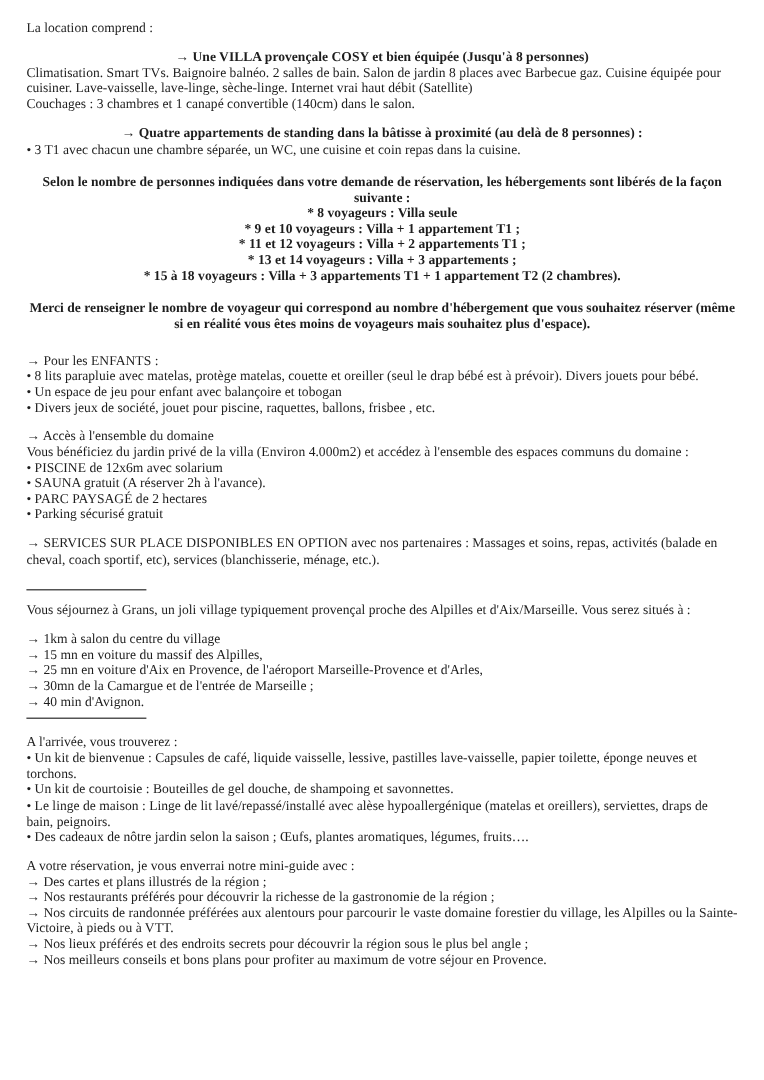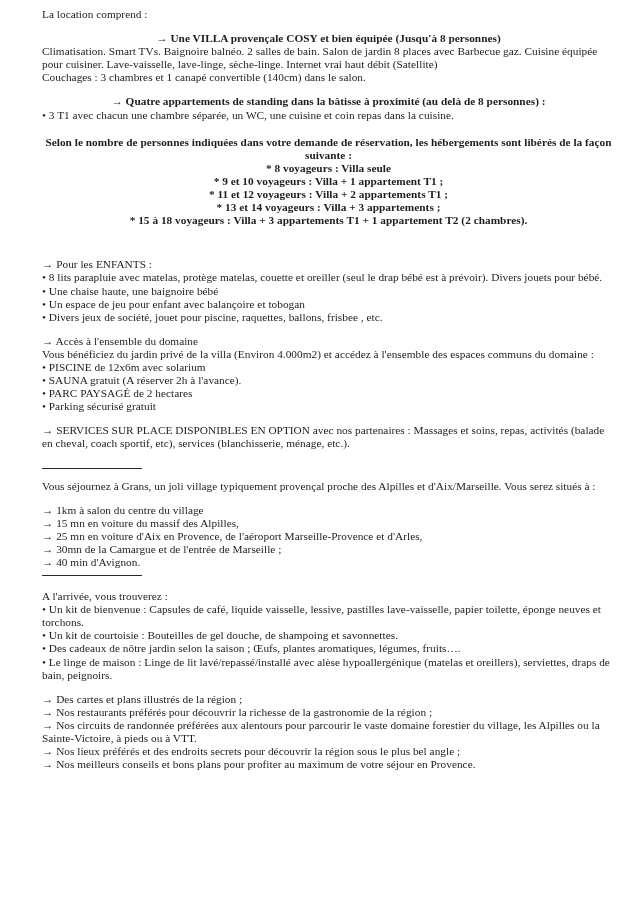--- a/index.html
+++ b/index.html
@@ -15,23 +15,22 @@
     color: #1d1d1d;
   }
   .page {
     width: 637px;
     height: 900px;
     position: relative;
     padding: 0;
     box-sizing: border-box;
   }
   .content {
-    padding: 8px 22px 0 22px;
+    padding: 18px 22px 0 22px;
     box-sizing: border-box;
-    margin-left: 20px;
   }
   .line {
     font-size: 11.3px;
     line-height: 13.1px;
     white-space: normal;
     letter-spacing: 0.02px;
   }
   .line.bold {
     font-weight: bold;
     text-align: center;
@@ -78,27 +77,27 @@
       <div class="line bold">Selon le nombre de personnes indiquées dans votre demande de réservation, les hébergements sont libérés de la façon suivante :</div>
       <div class="line bold">* 8 voyageurs : Villa seule</div>
       <div class="line bold">* 9 et 10 voyageurs : Villa + 1 appartement T1 ;</div>
       <div class="line bold">* 11 et 12 voyageurs : Villa + 2 appartements T1 ;</div>
       <div class="line bold">* 13 et 14 voyageurs : Villa + 3 appartements ;</div>
       <div class="line bold">* 15 à 18 voyageurs : Villa + 3 appartements T1 + 1 appartement T2 (2 chambres).</div>
     </div>
 
     <div class="gap-lg"></div>
 
+    <div class="para line bold">Merci de renseigner le nombre de voyageur qui correspond au nombre d'hébergement que vous souhaitez réserver (même si en réalité vous êtes moins de voyageurs mais souhaitez plus d'espace).</div>
 
     <div class="gap-xl"></div>
 
     <div class="block">
       <div class="line">→ Pour les ENFANTS :</div>
       <div class="line">• 8 lits parapluie avec matelas, protège matelas, couette et oreiller (seul le drap bébé est à prévoir). Divers jouets pour bébé.</div>
-      <div class="line">• Une chaise haute, une baignoire bébé</div>
       <div class="line">• Un espace de jeu pour enfant avec balançoire et tobogan</div>
       <div class="line">• Divers jeux de société, jouet pour piscine, raquettes, ballons, frisbee , etc.</div>
     </div>
 
     <div class="gap-md"></div>
 
     <div class="block">
       <div class="line">→ Accès à l'ensemble du domaine</div>
       <div class="line">Vous bénéficiez du jardin privé de la villa (Environ 4.000m2) et accédez à l'ensemble des espaces communs du domaine :</div>
       <div class="line">• PISCINE de 12x6m avec solarium</div>
@@ -134,27 +133,28 @@
     <div class="gap-sm"></div>
 
     <div class="divider"></div>
 
     <div class="gap-lg"></div>
 
     <div class="block">
       <div class="line">A l'arrivée, vous trouverez :</div>
       <div class="line">• Un kit de bienvenue : Capsules de café, liquide vaisselle, lessive, pastilles lave-vaisselle, papier toilette, éponge neuves et torchons.</div>
       <div class="line">• Un kit de courtoisie : Bouteilles de gel douche, de shampoing et savonnettes.</div>
+      <div class="line">• Le linge de maison : Linge de lit lavé/repassé/installé avec alèse hypoallergénique (matelas et oreillers), serviettes, draps de bain, peignoirs.</div>
       <div class="line">• Des cadeaux de nôtre jardin selon la saison ; Œufs, plantes aromatiques, légumes, fruits….</div>
-      <div class="line">• Le linge de maison : Linge de lit lavé/repassé/installé avec alèse hypoallergénique (matelas et oreillers), serviettes, draps de bain, peignoirs.</div>
     </div>
 
     <div class="gap-md"></div>
 
     <div class="block">
+      <div class="line">A votre réservation, je vous enverrai notre mini-guide avec :</div>
       <div class="line">→ Des cartes et plans illustrés de la région ;</div>
       <div class="line">→ Nos restaurants préférés pour découvrir la richesse de la gastronomie de la région ;</div>
       <div class="line">→ Nos circuits de randonnée préférées aux alentours pour parcourir le vaste domaine forestier du village, les Alpilles ou la Sainte-Victoire, à pieds ou à VTT.</div>
       <div class="line">→ Nos lieux préférés et des endroits secrets pour découvrir la région sous le plus bel angle ;</div>
       <div class="line">→ Nos meilleurs conseils et bons plans pour profiter au maximum de votre séjour en Provence.</div>
     </div>
 
   </div>
 </div>
 

